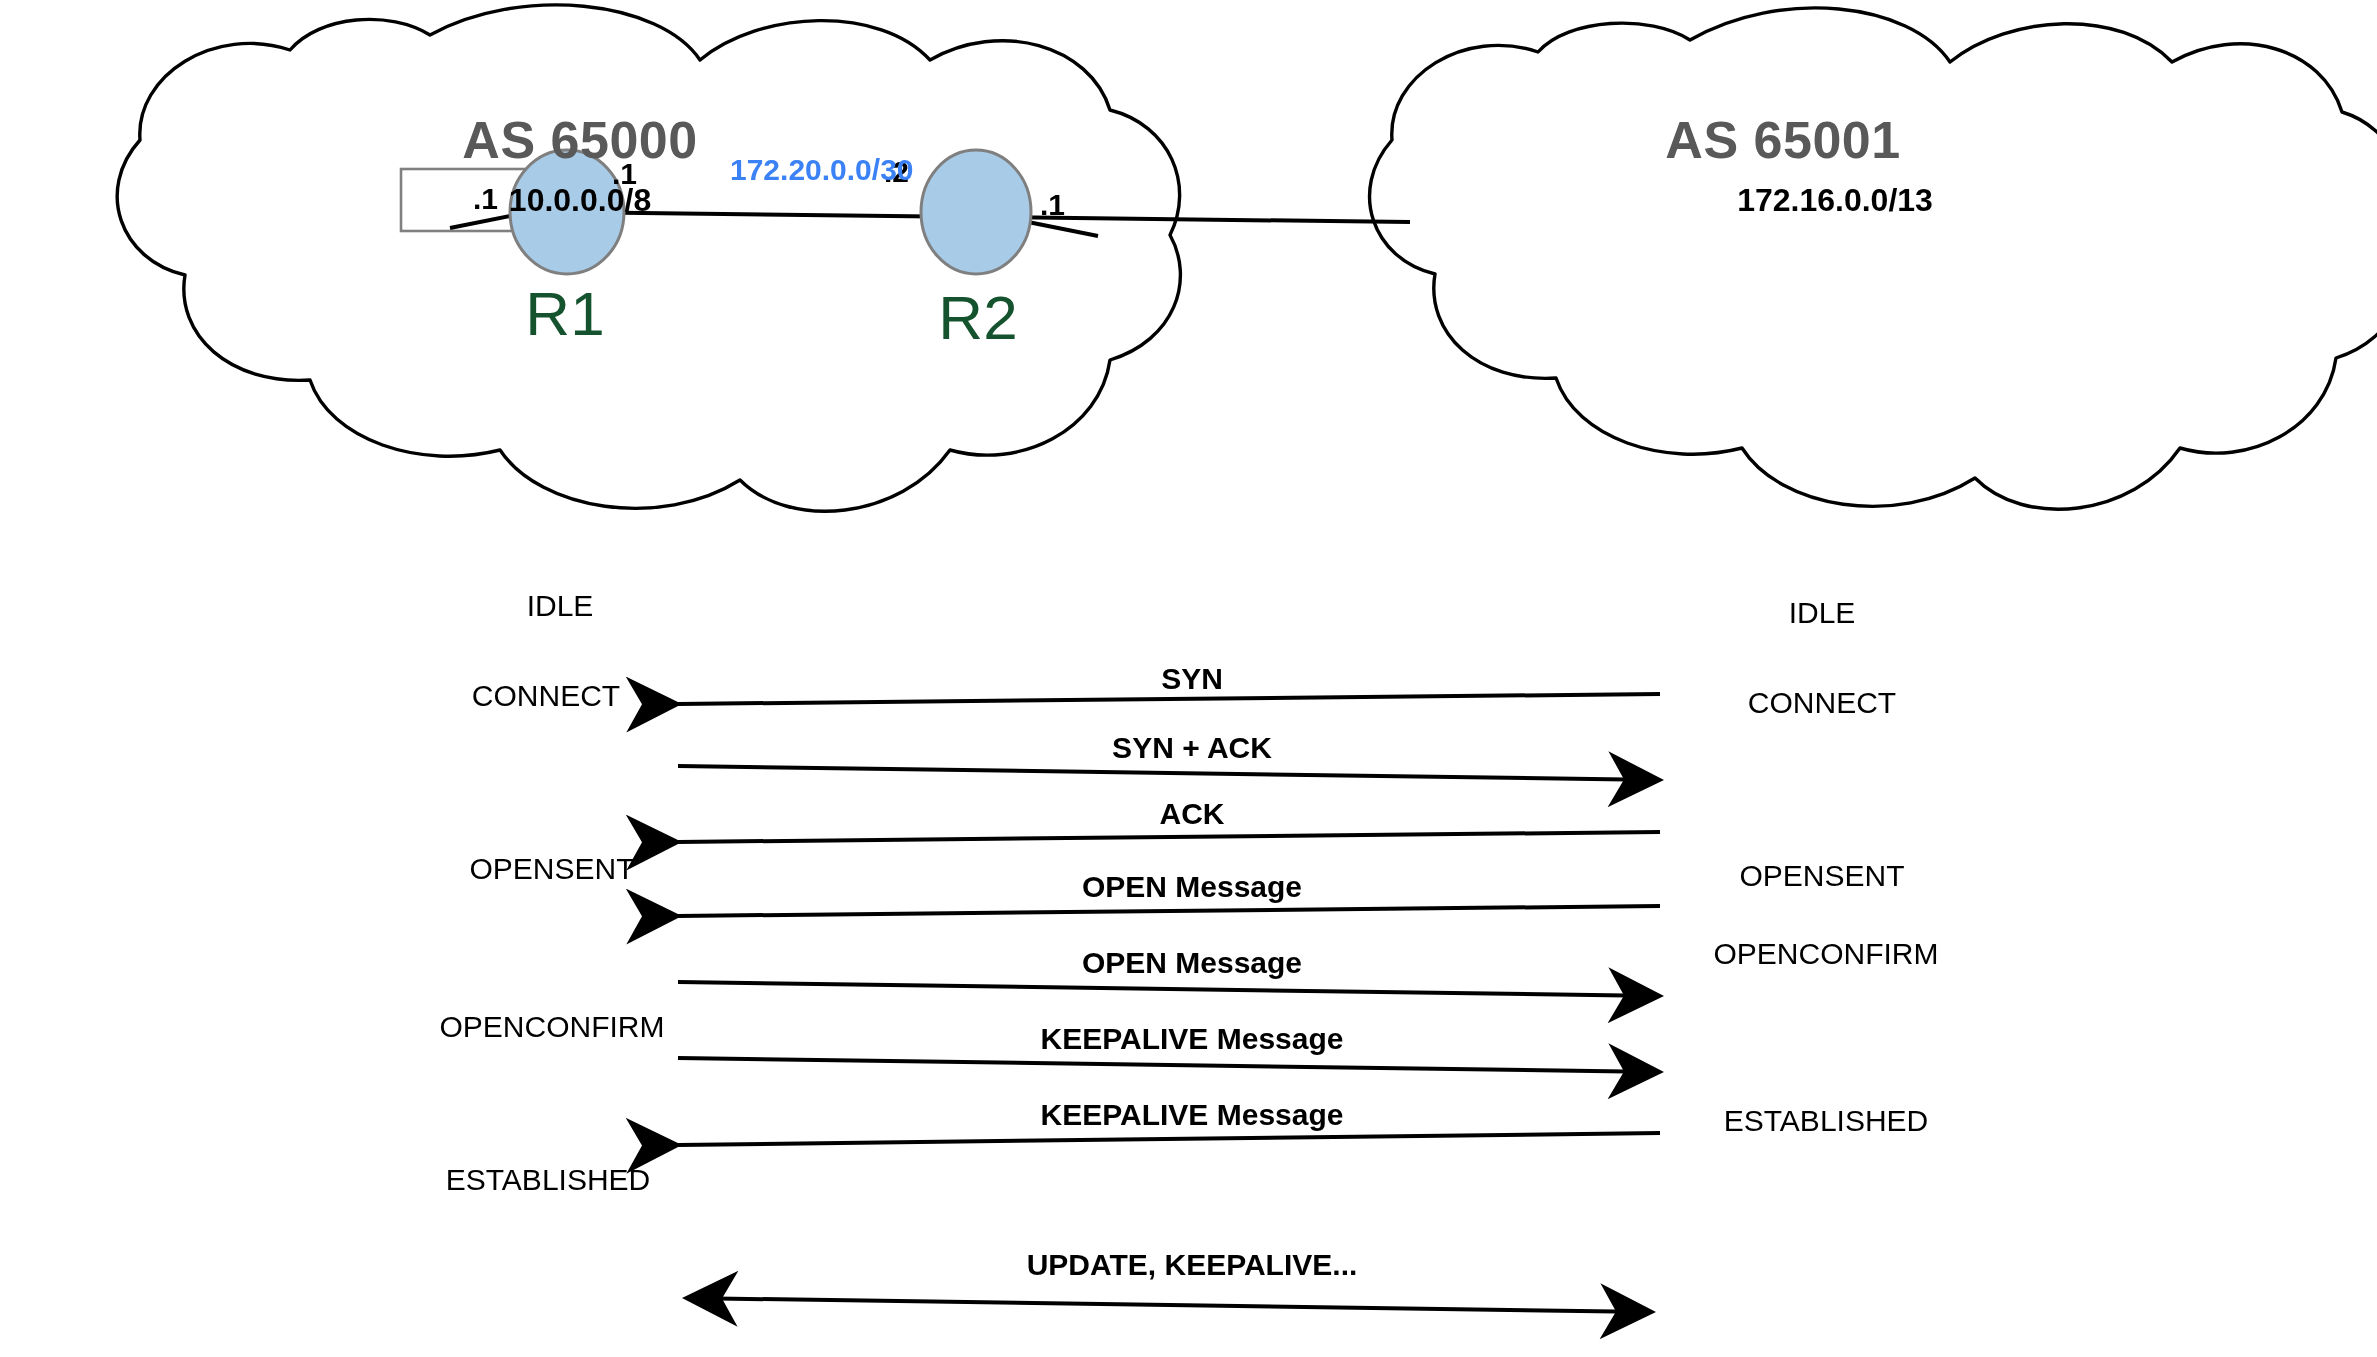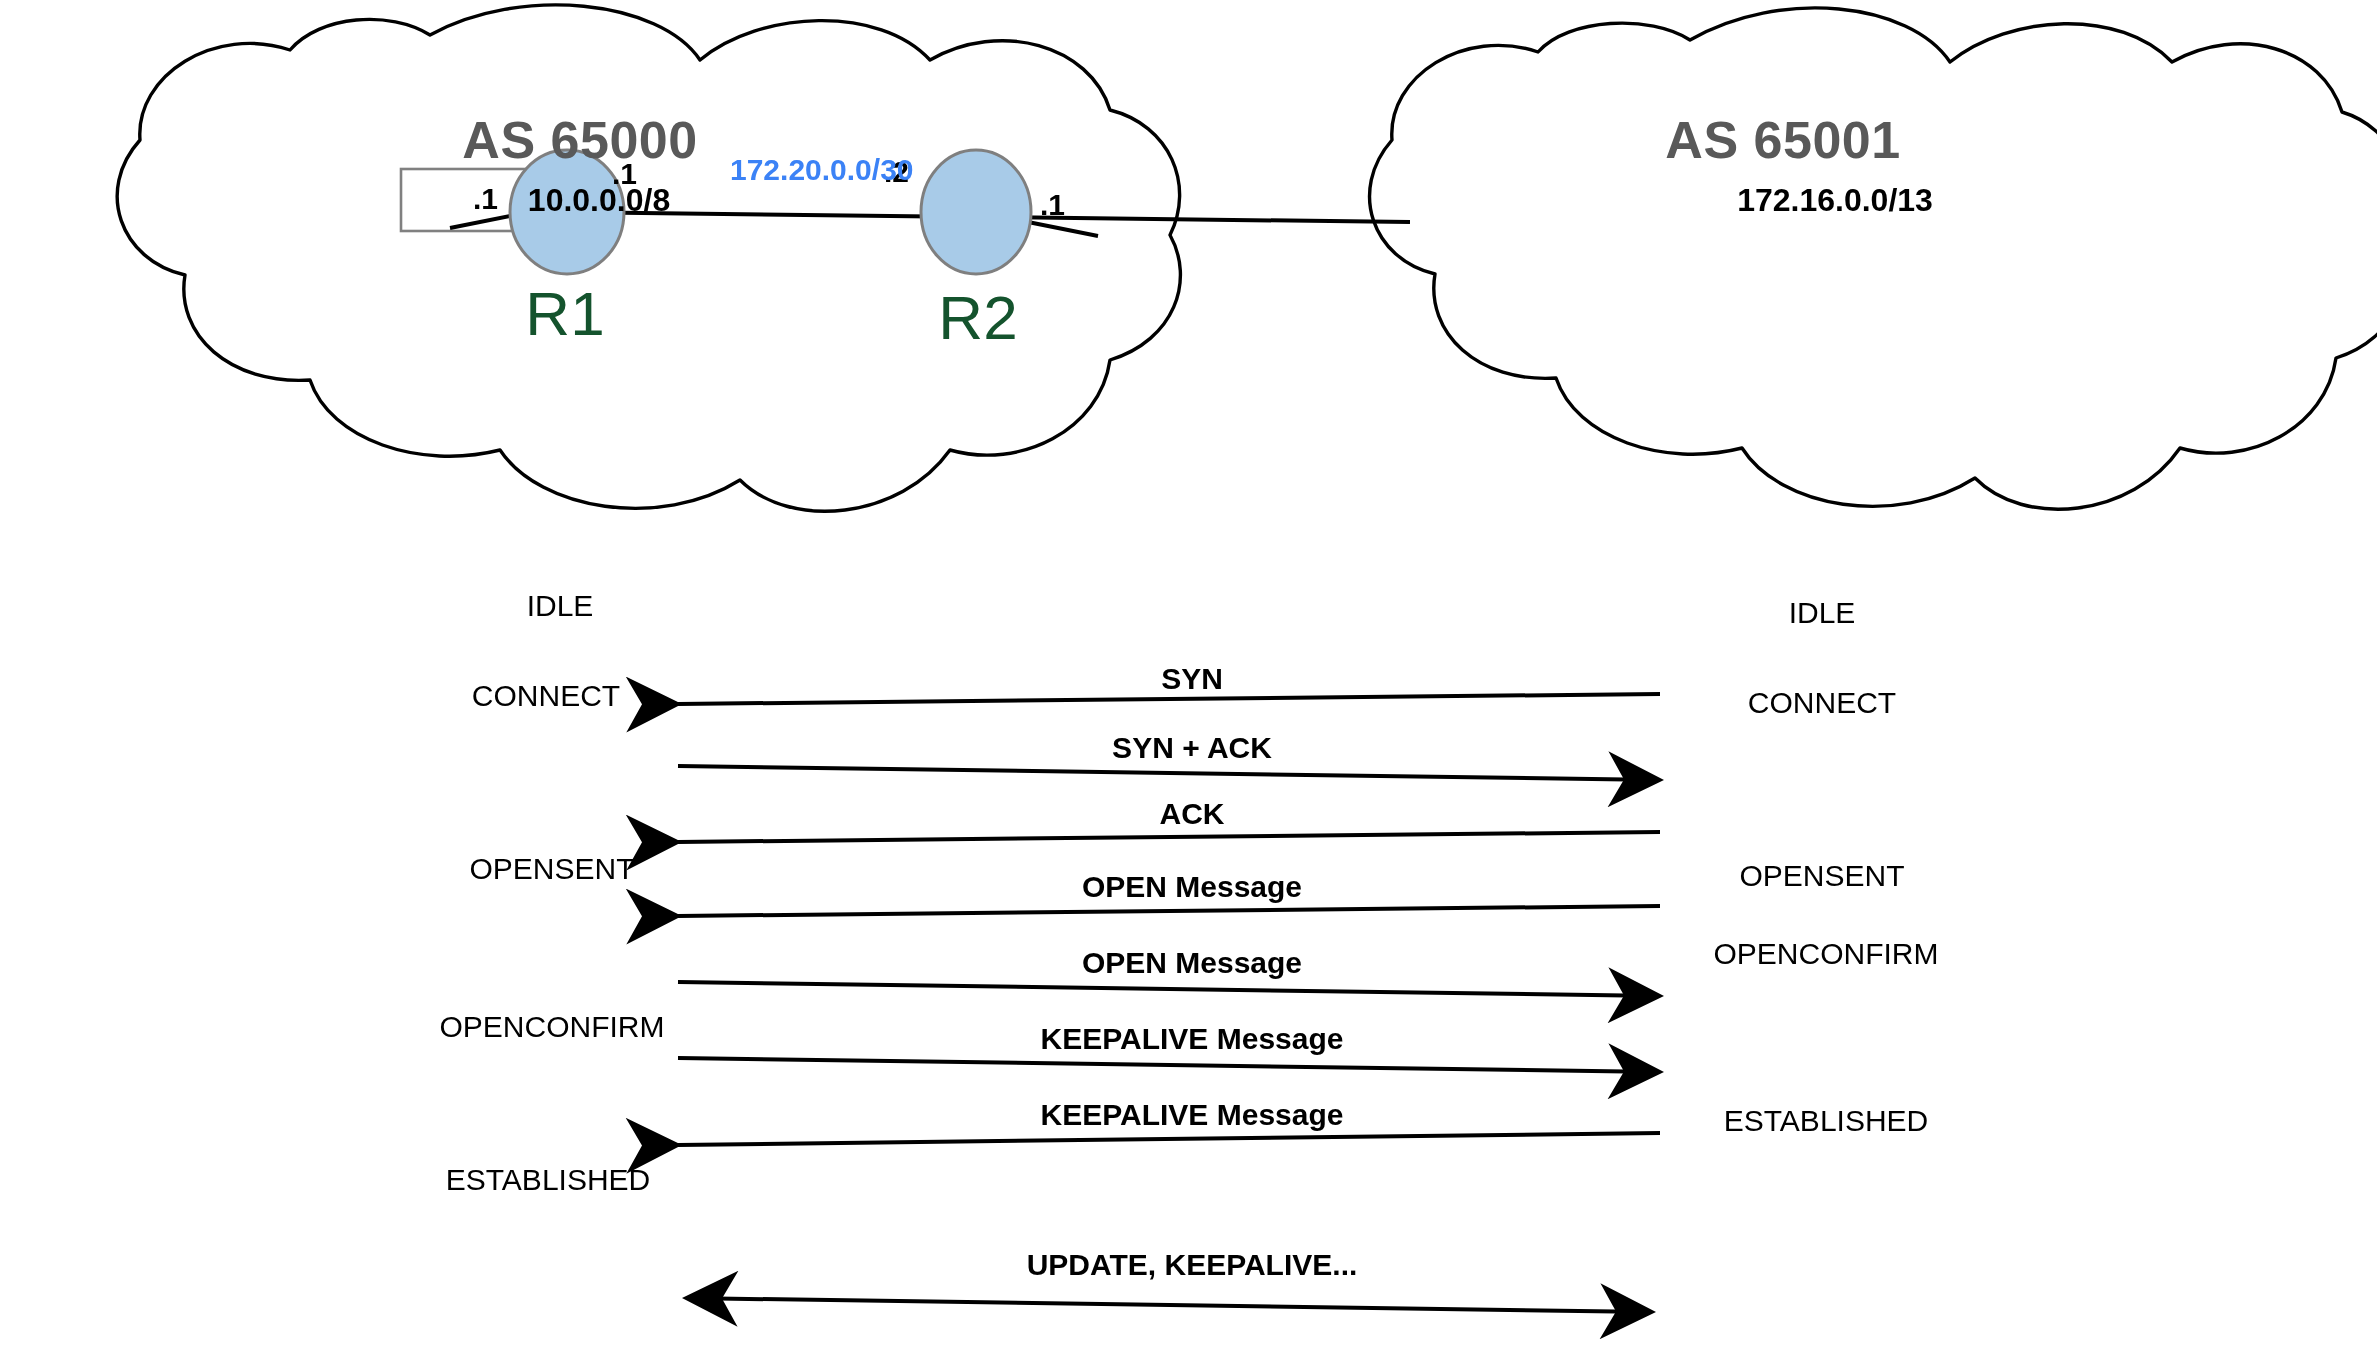--- a/index.html
+++ b/index.html
@@ -138,21 +138,21 @@
       <line x1="1660" y1="832" x2="678" y2="842" marker-end="url(#arrL)"></line>
       <line x1="1660" y1="906" x2="678" y2="916" marker-end="url(#arrL)"></line>
       <line x1="678" y1="982" x2="1660" y2="996" marker-end="url(#arrR)"></line>
       <line x1="678" y1="1058" x2="1660" y2="1072" marker-end="url(#arrR)"></line>
       <line x1="1660" y1="1133" x2="678" y2="1145" marker-end="url(#arrL)"></line>
       <line x1="686" y1="1298" x2="1652" y2="1312" marker-start="url(#arrL)" marker-end="url(#arrR)"></line>
     </g>
   </svg>
 
   <div class="lbl as-title center-x" style="left:580px; top:110px;">AS 65000</div>
-  <div class="lbl as-prefix center-x" style="left:599px; top:182px;">10.0.0.0/8</div>
+  <div class="lbl as-prefix center-x" style="left:580px; top:182px;">10.0.0.0/8</div>
 
   <div class="lbl as-title center-x" style="left:1783px; top:110px;">AS 65001</div>
   <div class="lbl as-prefix center-x" style="left:1835px; top:182px;">172.16.0.0/13</div>
 
   <div class="lbl router-name center-x" style="left:565px; top:278px;">R1</div>
   <div class="lbl router-name center-x" style="left:978px; top:282px;">R2</div>
 
   <div class="lbl iface" style="left:473px; top:182px;">.1</div>
   <div class="lbl iface" style="left:612px; top:157px;">.1</div>
   <div class="lbl iface" style="left:884px; top:155px;">.2</div>

